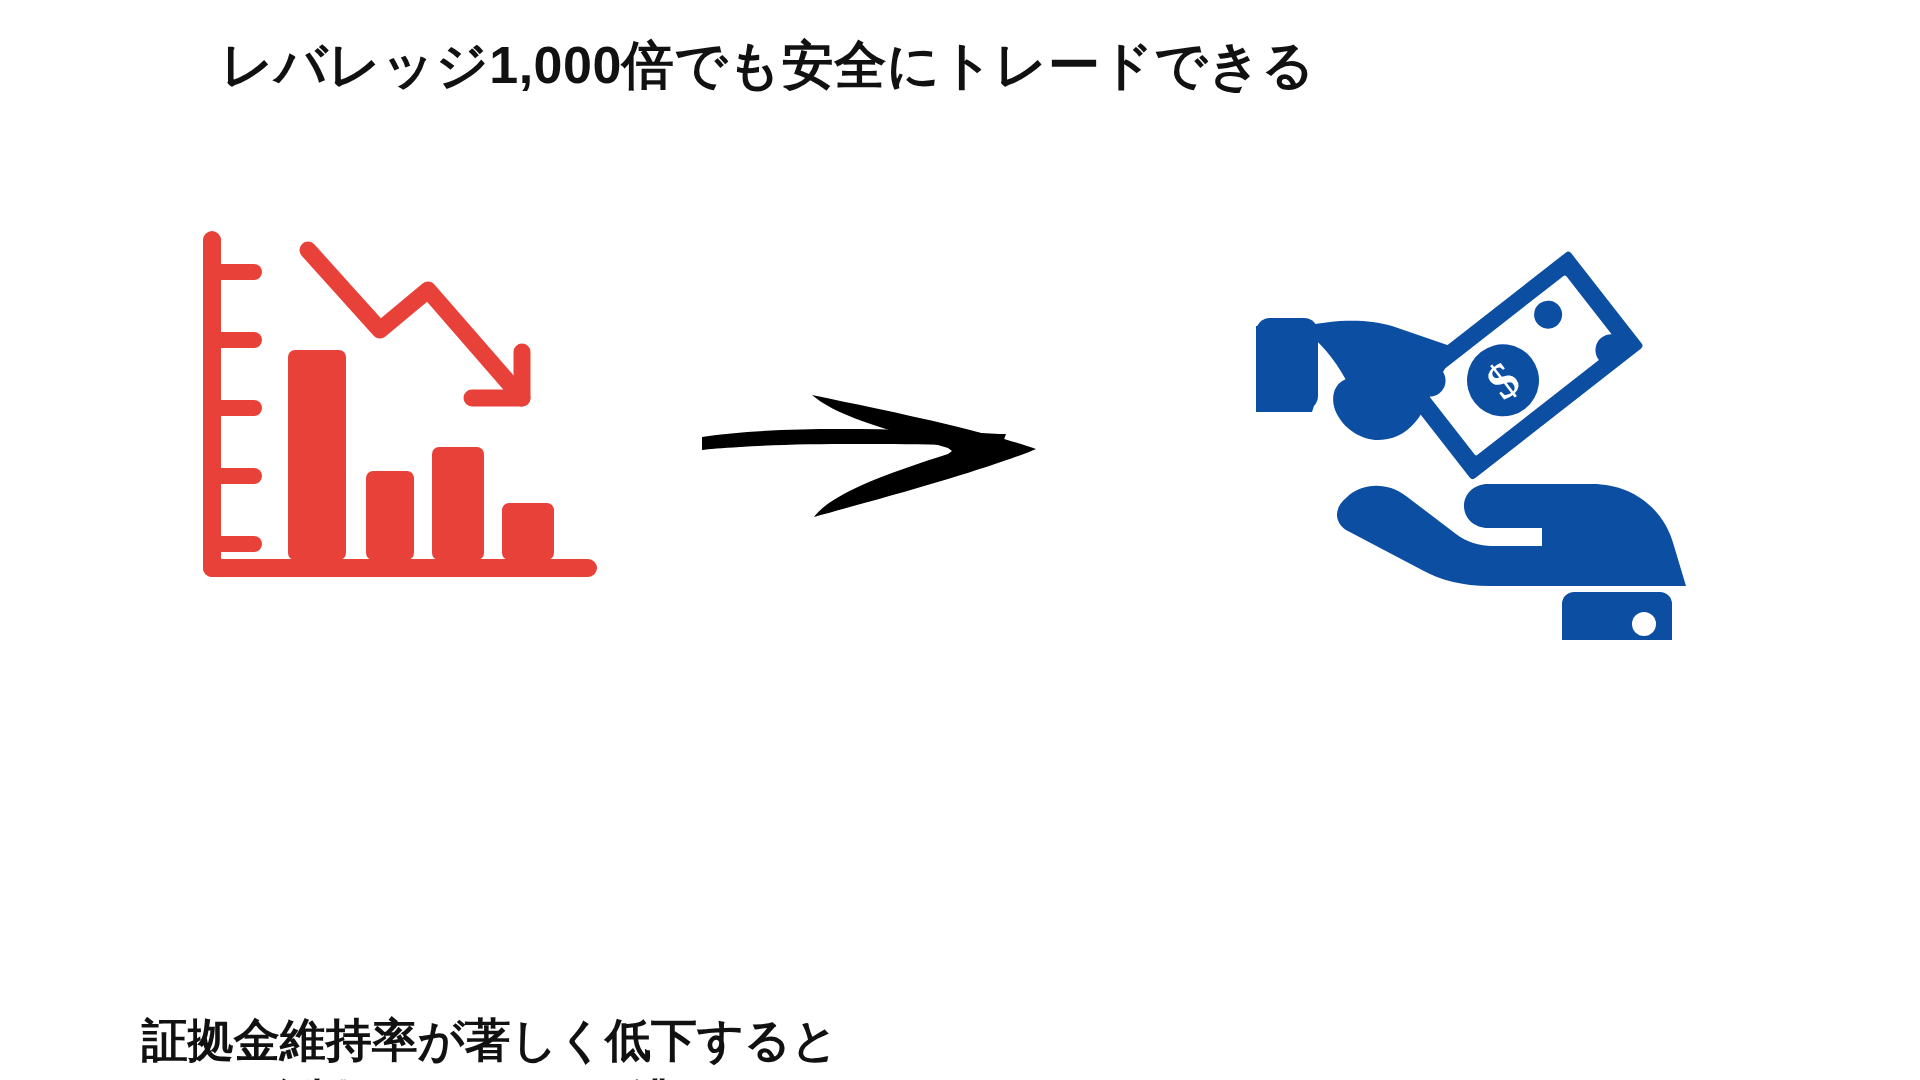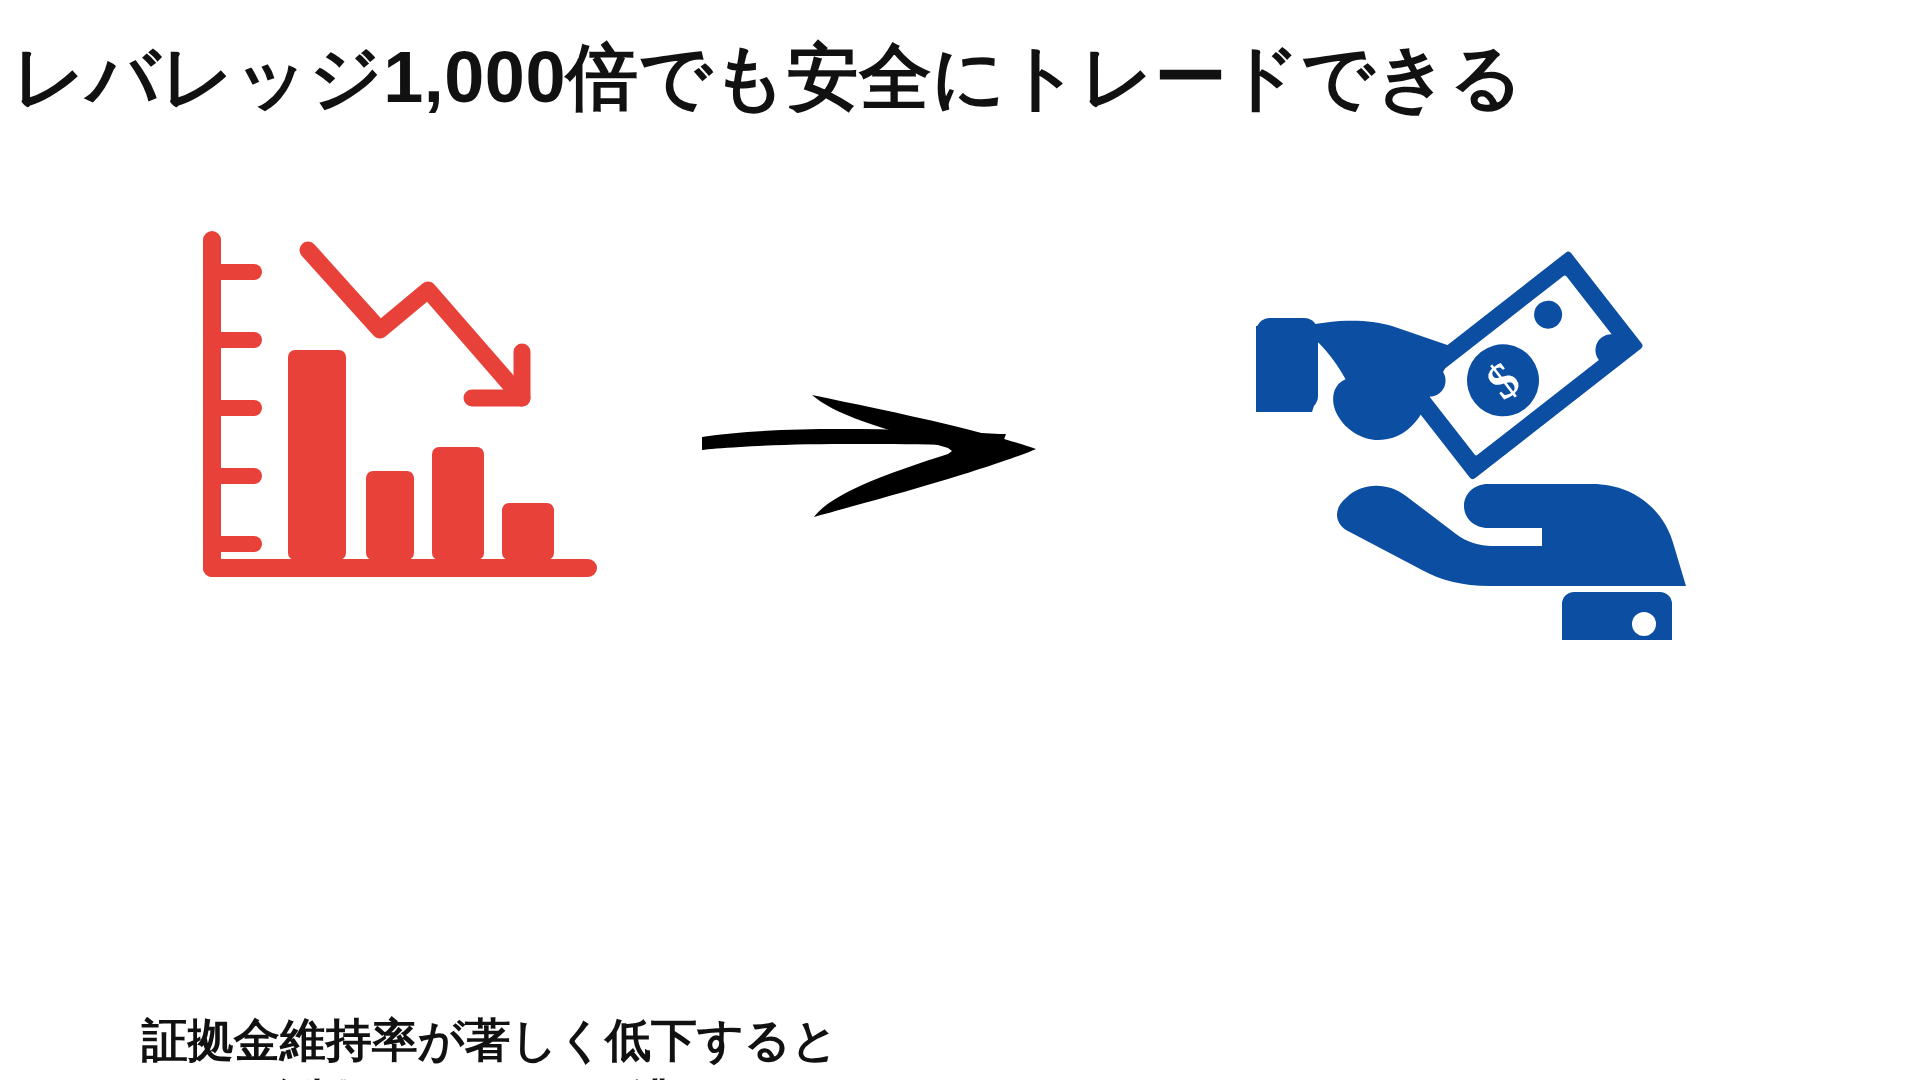--- a/index.html
+++ b/index.html
@@ -15,21 +15,21 @@
     font-family: "Liberation Sans", "DejaVu Sans", sans-serif;
   }
 
   
   .title {
     position: absolute;
     top: 36px;
     left: 0;
     width: 1536px;
     text-align: center;
-    font-size: 72px;
+    font-size: 52px;
     font-weight: bold;
     color: #111111;
     letter-spacing: 0.5px;
     line-height: 1.15;
     white-space: nowrap;
   }
 
   
   .left-panel {
     position: absolute;

